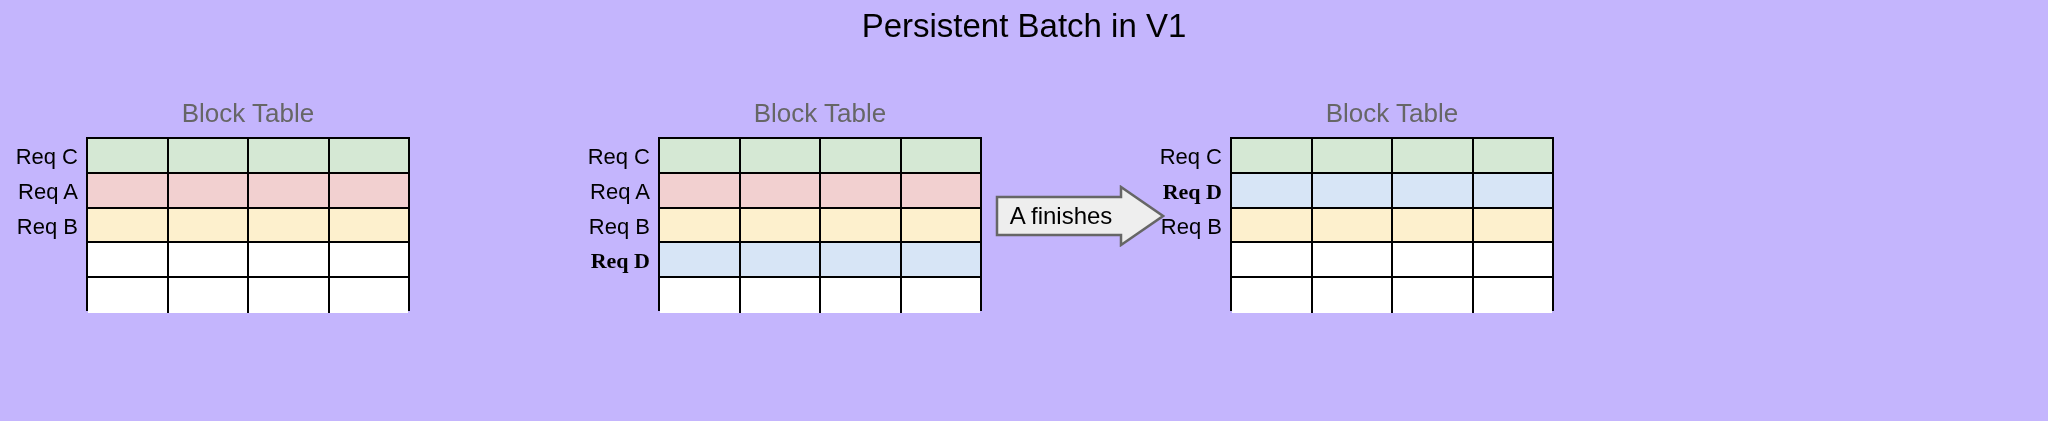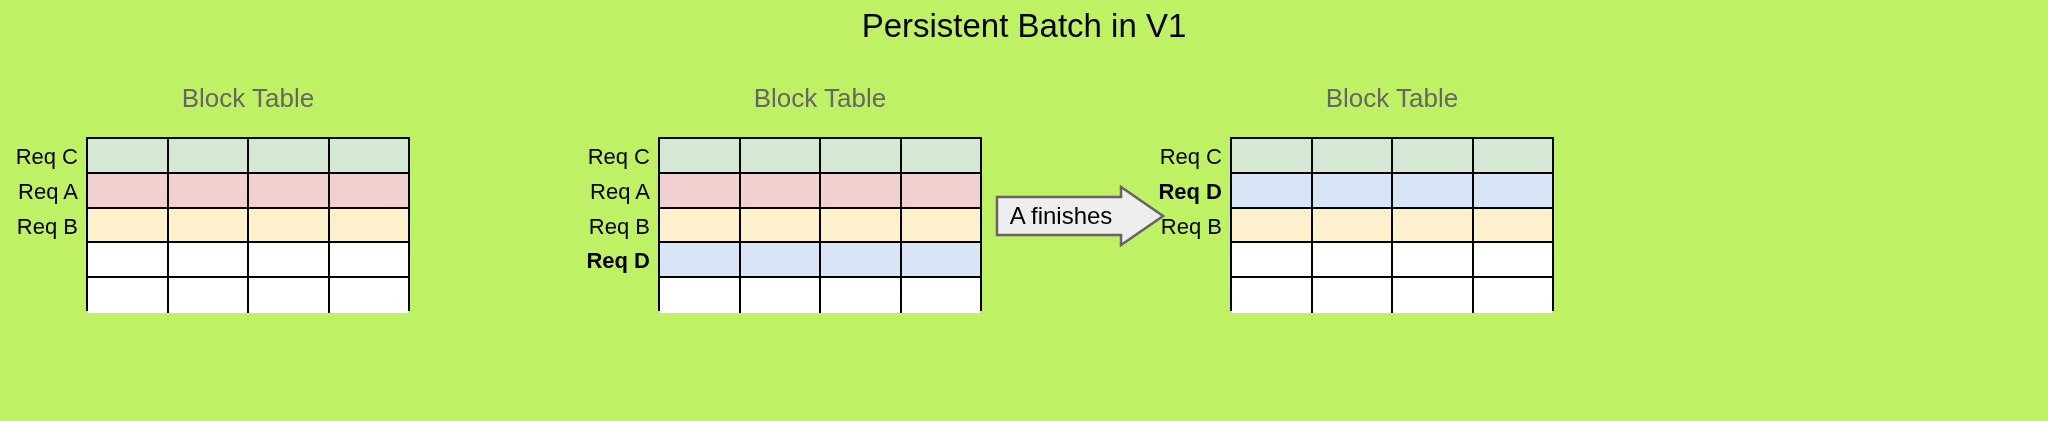--- a/index.html
+++ b/index.html
@@ -9,21 +9,21 @@
     background: #ffffff;
   }
   body {
     font-family: "Liberation Sans", sans-serif;
     -webkit-font-smoothing: antialiased;
   }
   #canvas {
     position: relative;
     width: 2048px;
     height: 421px;
-    background: #bef264;
+    background: #c4b5fd;
     overflow: hidden;
   }
 
   
   .page-title {
     position: absolute;
     top: 6px;
     left: 0;
     width: 2048px;
     text-align: center;
@@ -34,21 +34,21 @@
     white-space: nowrap;
   }
 
   
   .stage {
     position: absolute;
     top: 82px;
   }
   .stage-title {
     position: absolute;
-    top: 0;
+    top: 15px;
     width: 324px;
     text-align: center;
     font-size: 26px;
     line-height: 32px;
     color: #666666;
     white-space: nowrap;
   }
   .grid {
     position: absolute;
     top: 55px;
@@ -77,21 +77,21 @@
   
   .row-label {
     position: absolute;
     text-align: right;
     font-size: 22px;
     line-height: 26px;
     color: #000000;
     white-space: nowrap;
     width: 110px;
   }
-  .row-label.bold { font-weight: bold; }
+  .row-label.bold { font-weight: bold; font-family: Liberation Serif, serif; }
 
   
   .arrow {
     position: absolute;
     top: 185px;
     width: 170px;
     height: 62px;
   }
   .arrow svg { display: block; }
   .arrow-label {

